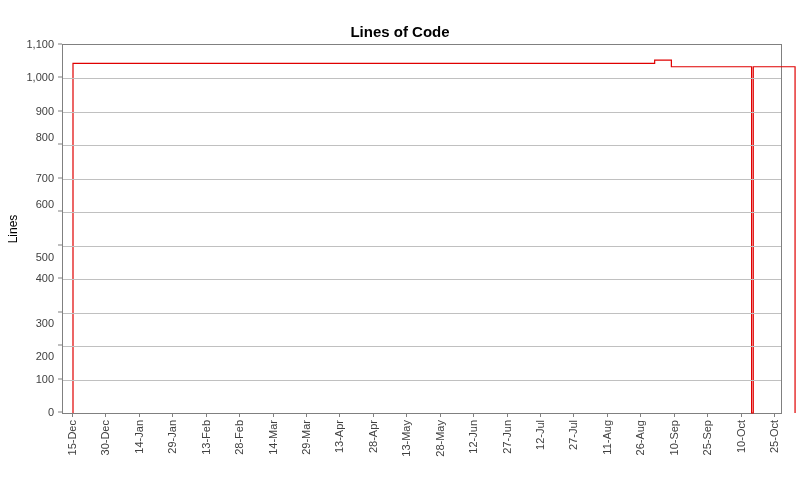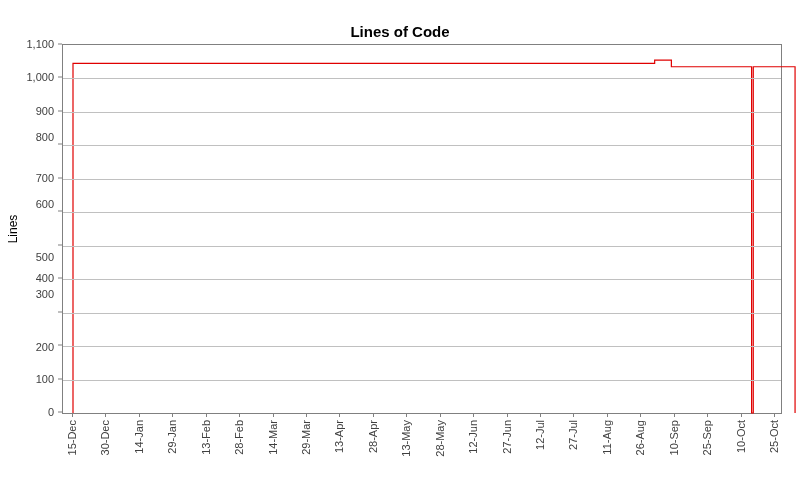--- a/index.html
+++ b/index.html
@@ -135,23 +135,23 @@
 
   <div class="y-axis-title">
     <span>Lines</span>
   </div>
 
   <div class="y-axis-labels" id="y-axis-labels">
       <div class="y-tick" style="top: 368px;">0</div>
       <div class="y-tick-mark" style="top: 368px;"></div>
       <div class="y-tick" style="top: 334.545px;">100</div>
       <div class="y-tick-mark" style="top: 334.545px;"></div>
-      <div class="y-tick" style="top: 303px;">200</div>
+      <div class="y-tick" style="top: 312px;">200</div>
       <div class="y-tick-mark" style="top: 301.091px;"></div>
-      <div class="y-tick" style="top: 250px;">300</div>
+      <div class="y-tick" style="top: 279px;">300</div>
       <div class="y-tick-mark" style="top: 267.636px;"></div>
       <div class="y-tick" style="top: 234.182px;">400</div>
       <div class="y-tick-mark" style="top: 234.182px;"></div>
       <div class="y-tick" style="top: 213px;">500</div>
       <div class="y-tick-mark" style="top: 200.727px;"></div>
       <div class="y-tick" style="top: 160px;">600</div>
       <div class="y-tick-mark" style="top: 167.273px;"></div>
       <div class="y-tick" style="top: 133.818px;">700</div>
       <div class="y-tick-mark" style="top: 133.818px;"></div>
       <div class="y-tick" style="top: 93px;">800</div>

